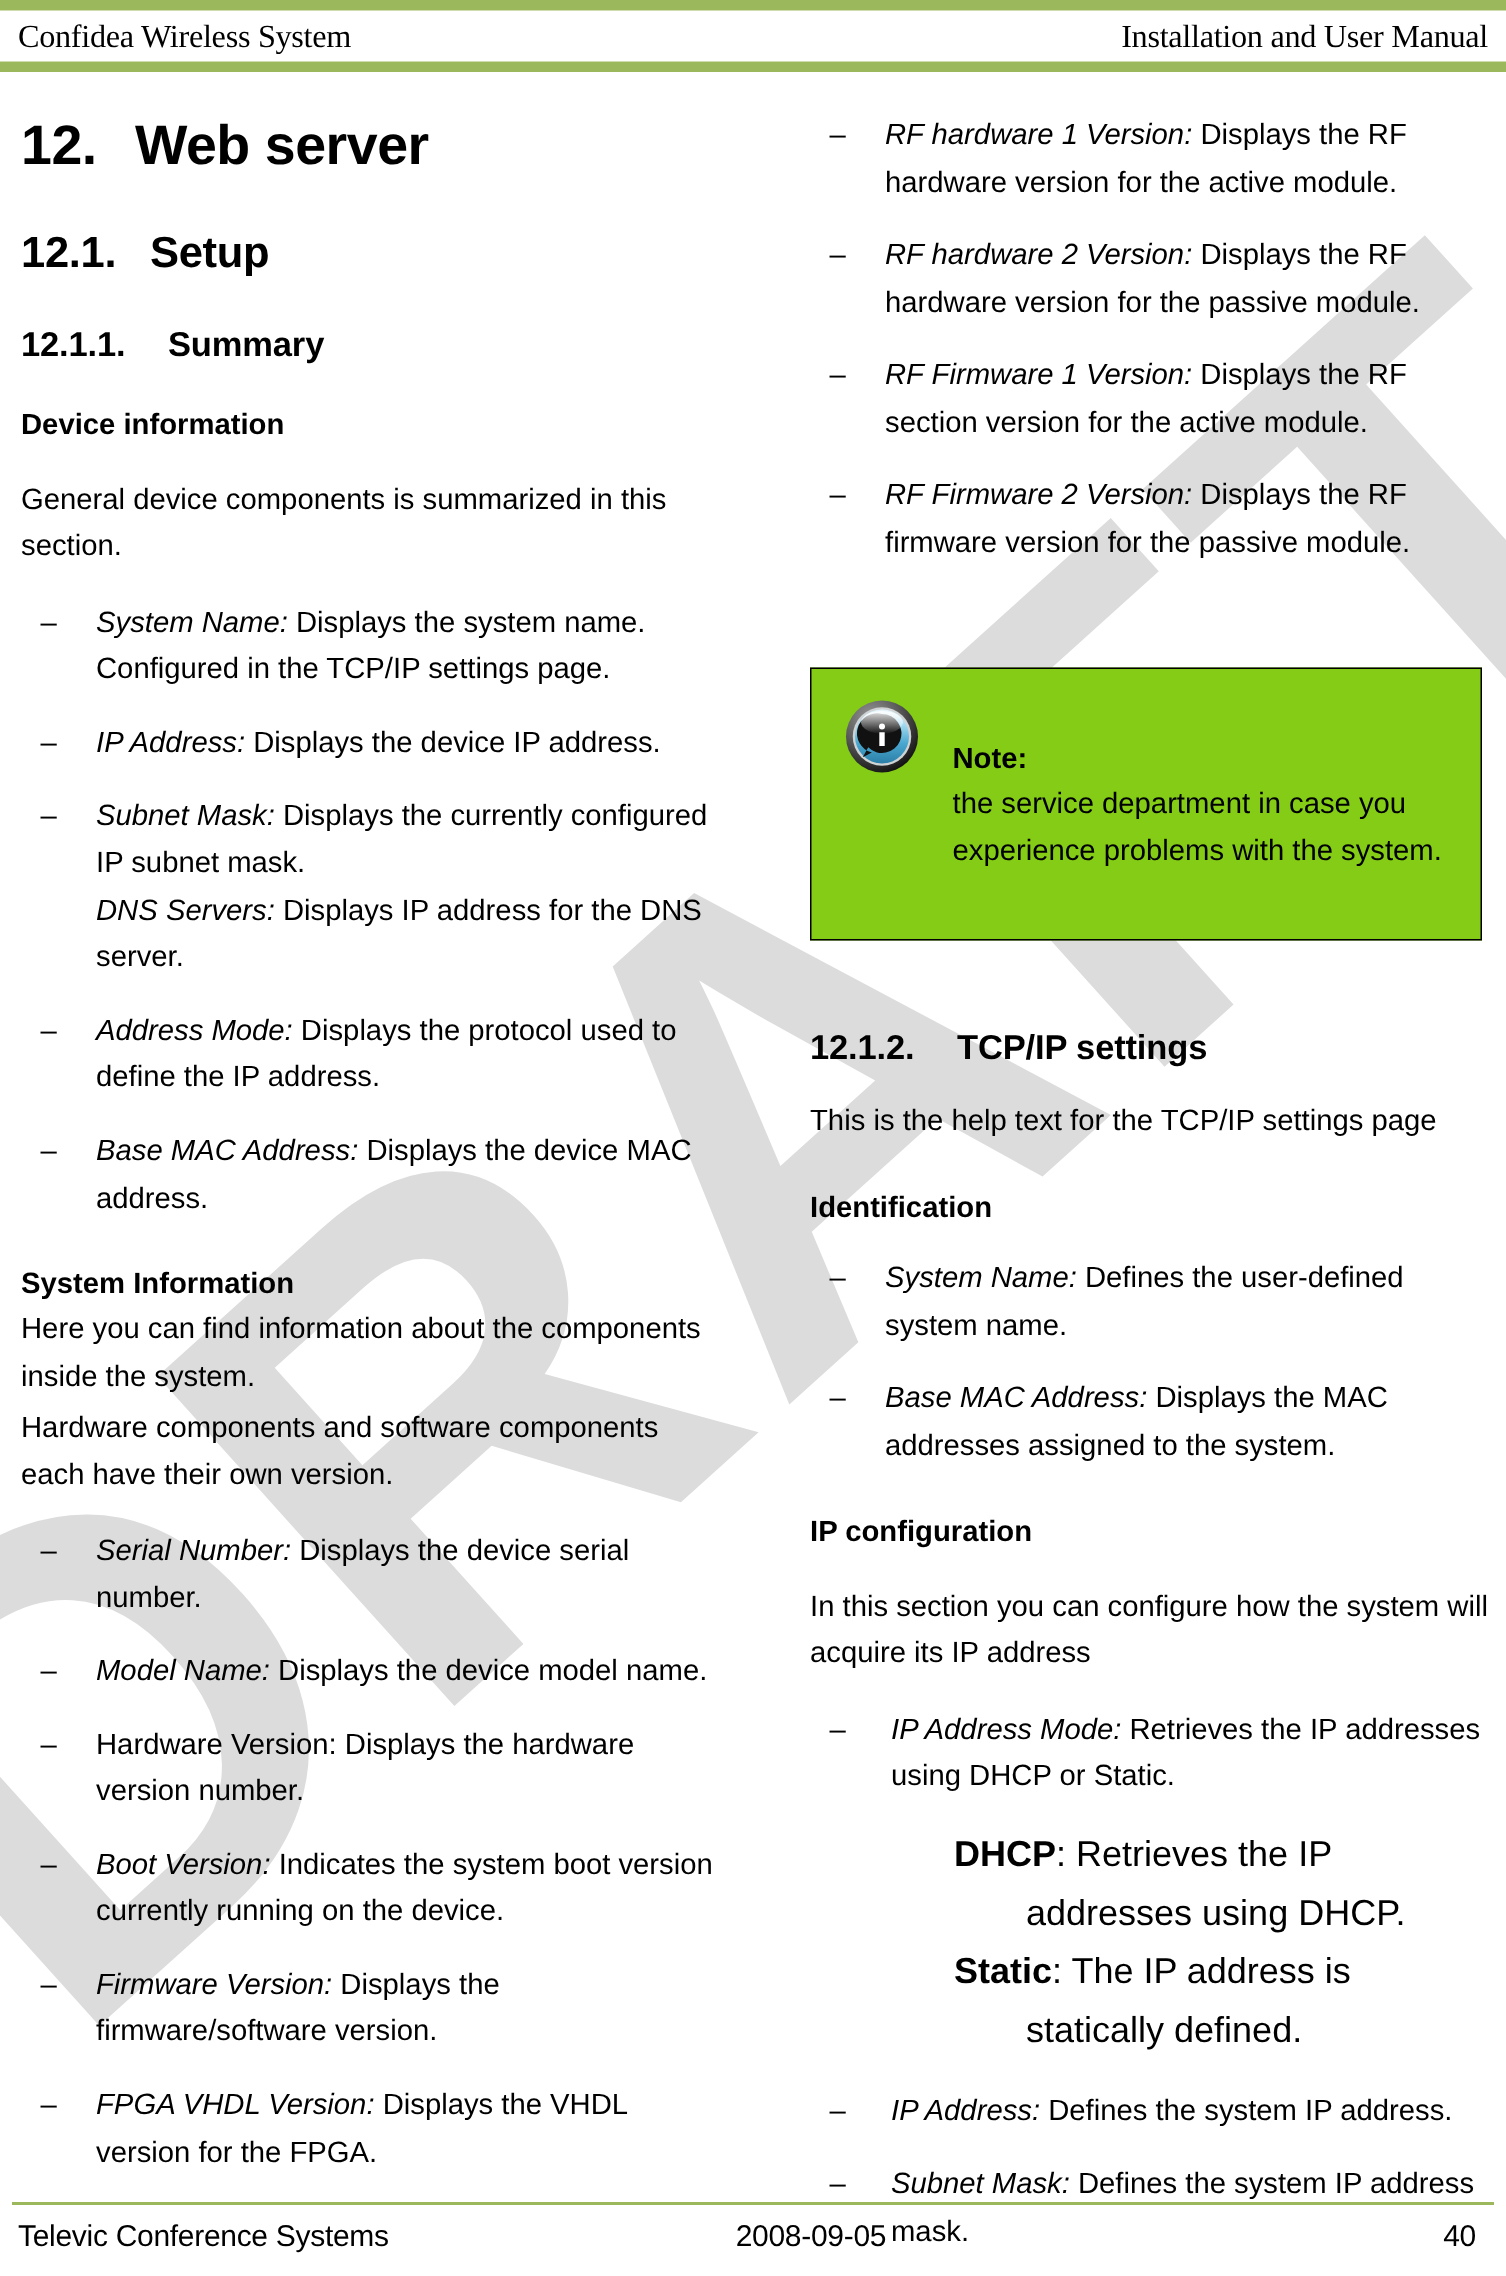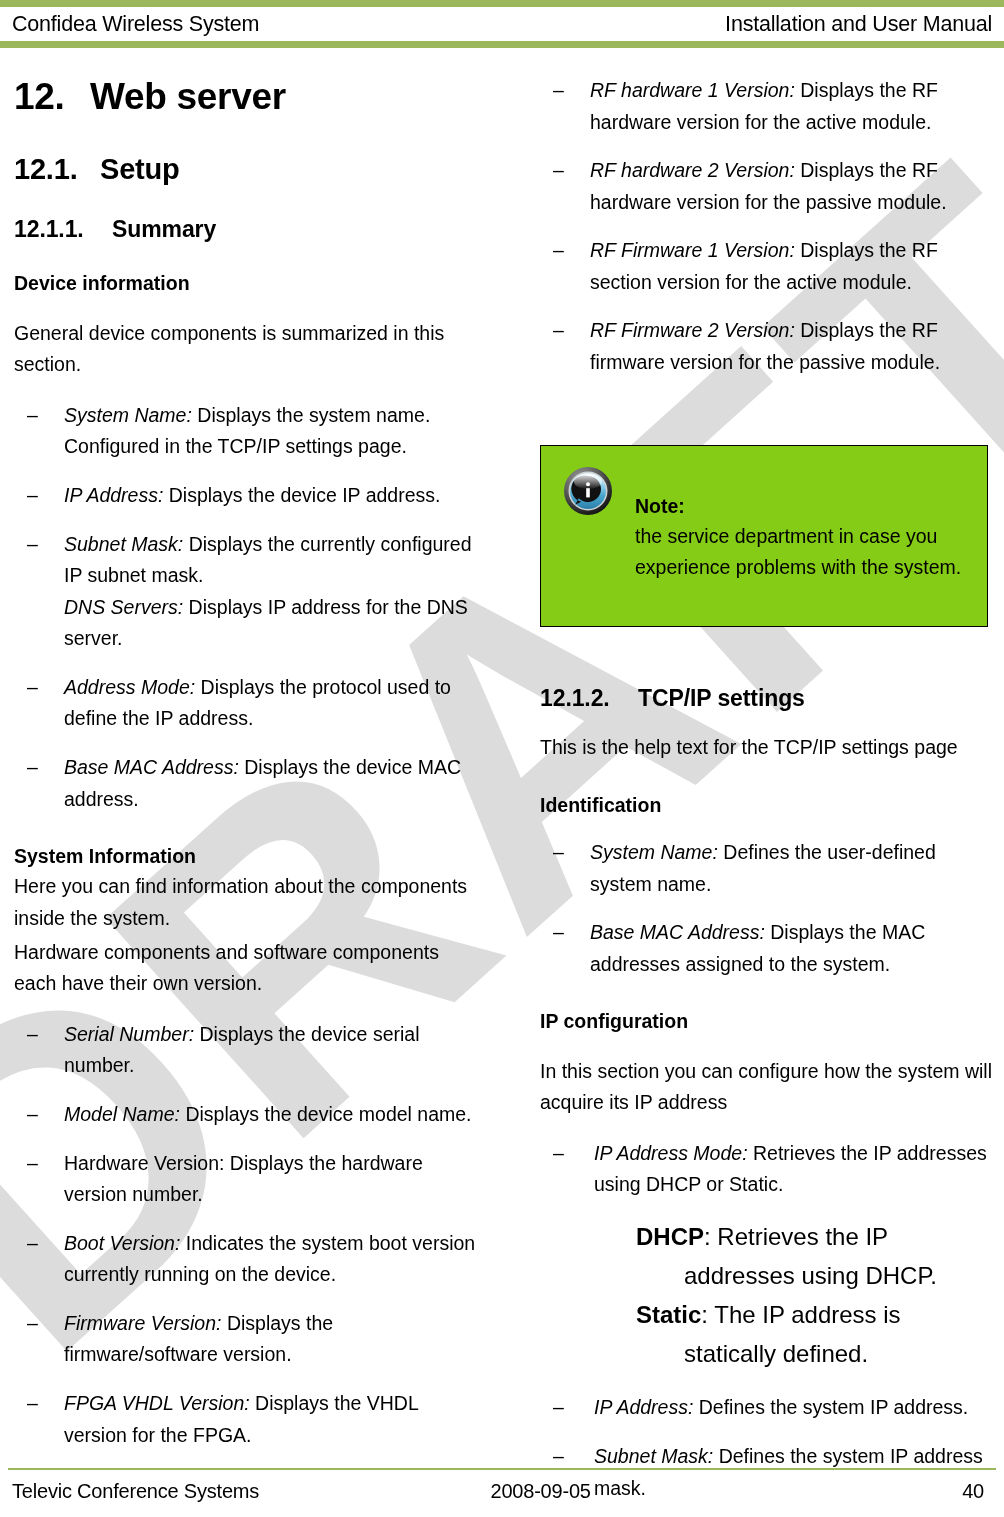--- a/index.html
+++ b/index.html
@@ -63,21 +63,21 @@
     background: #9cb85c;
     width: 988px;
     margin-left: 8px;
   }
   #header-row {
     display: flex;
     justify-content: space-between;
     align-items: baseline;
     padding: 5px 12px 4px 12px;
     font-size: 21.5px;
-    font-family: Liberation Sans, sans-serif;
+    font-family: Liberation Serif, serif;
     letter-spacing: -0.2px;
   }
   #header-left { white-space: nowrap; }
   #header-right { white-space: nowrap; }
 
   
   #body-area {
     position: absolute;
     left: 0;
     top: 62px;

